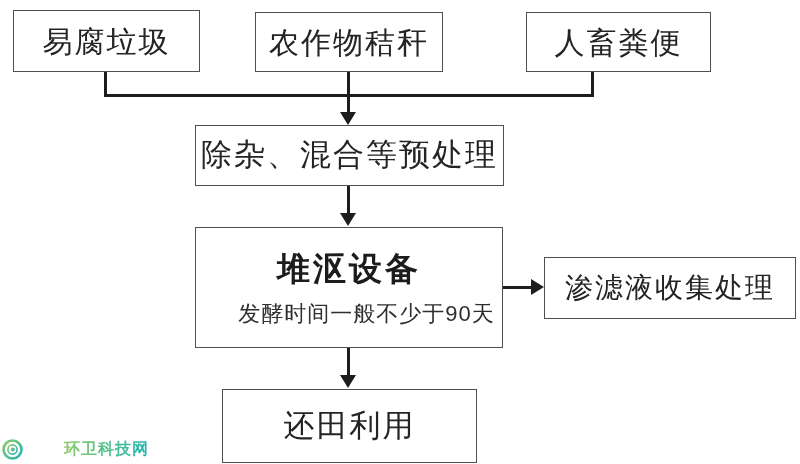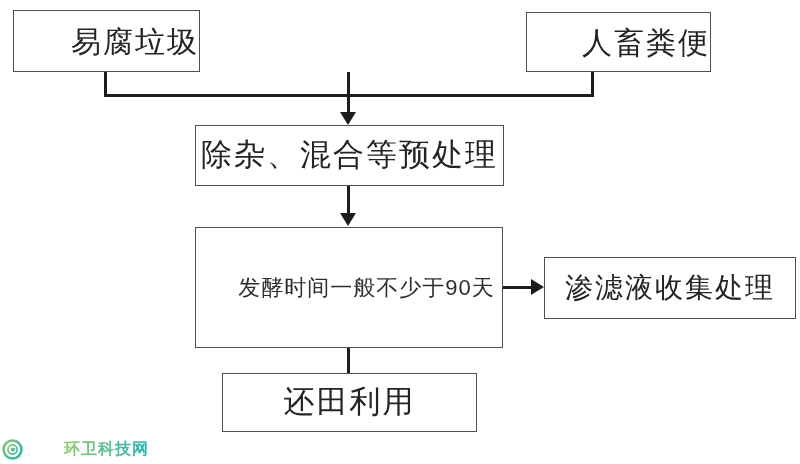--- a/index.html
+++ b/index.html
@@ -23,21 +23,21 @@
     position:absolute;
     background:#fff;
     border:1px solid var(--box-border);
     display:flex;
     align-items:center;
     justify-content:center;
     text-align:center;
     color:var(--text-color);
   }
   .node .lbl{letter-spacing:2px;line-height:1.1;}
-  .fs-top{font-size:30px;justify-content:flex-end;}
+  .fs-top{font-size:30px;}
   .fs-pre{font-size:31px;}
   .fs-leach{font-size:28px;}
   .fs-field{font-size:31px;}
   .compost-inner{display:flex;flex-direction:column;align-items:center;justify-content:center;gap:7px;}
   .compost-title{font-size:33px;font-weight:bold;letter-spacing:3px;color:#1c1c1c;}
   .compost-sub{font-size:22px;letter-spacing:1px;color:#2e2e2e;margin-left:35px;}
   .line{position:absolute;background:var(--line-color);}
   .arrowhead{
     position:absolute;width:0;height:0;
     border-left:8px solid transparent;
@@ -65,55 +65,59 @@
 </style>
 </head>
 <body>
 
 <div class="canvas">
 
   <div class="node fs-top" style="left:13px;top:10px;width:187px;height:62px;">
     <span class="lbl">易腐垃圾</span>
   </div>
 
+  <div class="node fs-top" style="left:255px;top:12px;width:188px;height:60px;">
+    <span class="lbl">农作物秸秆</span>
+  </div>
 
   <div class="node fs-top" style="left:502px;top:12px;width:185px;height:60px;margin-left:24px;">
     <span class="lbl">人畜粪便</span>
   </div>
 
   <div class="line" style="left:104px;top:72px;width:3px;height:25px;"></div>
   <div class="line" style="left:591px;top:72px;width:3px;height:25px;"></div>
   <div class="line" style="left:104px;top:94px;width:490px;height:3px;"></div>
   <div class="line" style="left:347px;top:72px;width:3px;height:41px;"></div>
   <div class="arrowhead" style="left:340px;top:112px;"></div>
 
   <div class="node fs-pre" style="left:195px;top:125px;width:309px;height:61px;">
     <span class="lbl">除杂、混合等预处理</span>
   </div>
 
   <div class="line" style="left:347px;top:186px;width:3px;height:28px;"></div>
   <div class="arrowhead" style="left:340px;top:213px;"></div>
 
   <div class="node" style="left:195px;top:227px;width:308px;height:121px;">
     <div class="compost-inner">
+      <div class="compost-title">堆沤设备</div>
       <div class="compost-sub">发酵时间一般不少于90天</div>
     </div>
   </div>
 
   <div class="line" style="left:503px;top:286px;width:29px;height:3px;"></div>
   <div class="arrowhead-right" style="left:531px;top:279px;"></div>
 
   <div class="node fs-leach" style="left:544px;top:257px;width:252px;height:62px;">
     <span class="lbl">渗滤液收集处理</span>
   </div>
 
   <div class="line" style="left:347px;top:348px;width:3px;height:28px;"></div>
   <div class="arrowhead" style="left:340px;top:375px;"></div>
 
-  <div class="node fs-field" style="left:222px;top:373px;width:255px;height:59px;">
+  <div class="node fs-field" style="left:222px;top:389px;width:255px;height:74px;">
     <span class="lbl">还田利用</span>
   </div>
 
   <div class="watermark">
     <svg width="21" height="21" viewBox="0 0 21 21">
       <defs>
         <linearGradient id="wmg" x1="0" y1="0" x2="1" y2="1">
           <stop offset="0" stop-color="#8bc965"></stop>
           <stop offset="1" stop-color="#1fb5b4"></stop>
         </linearGradient>

